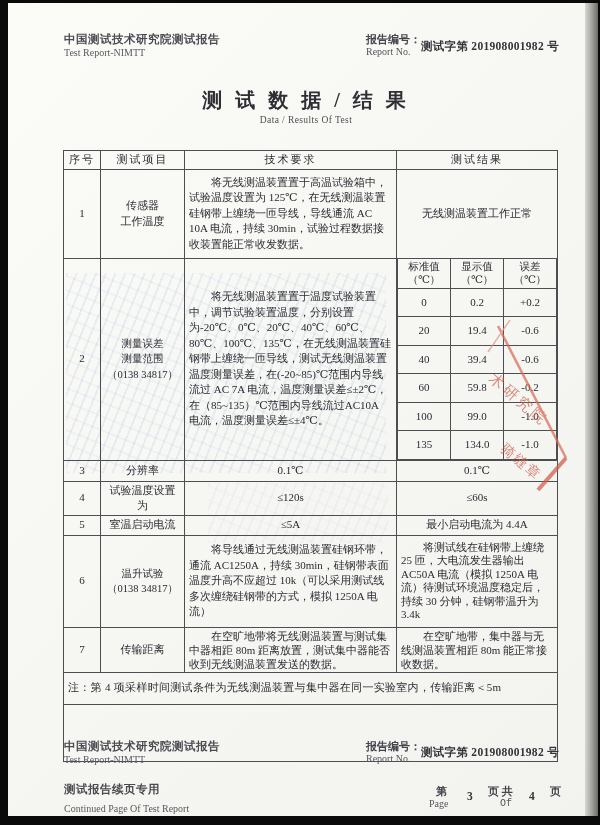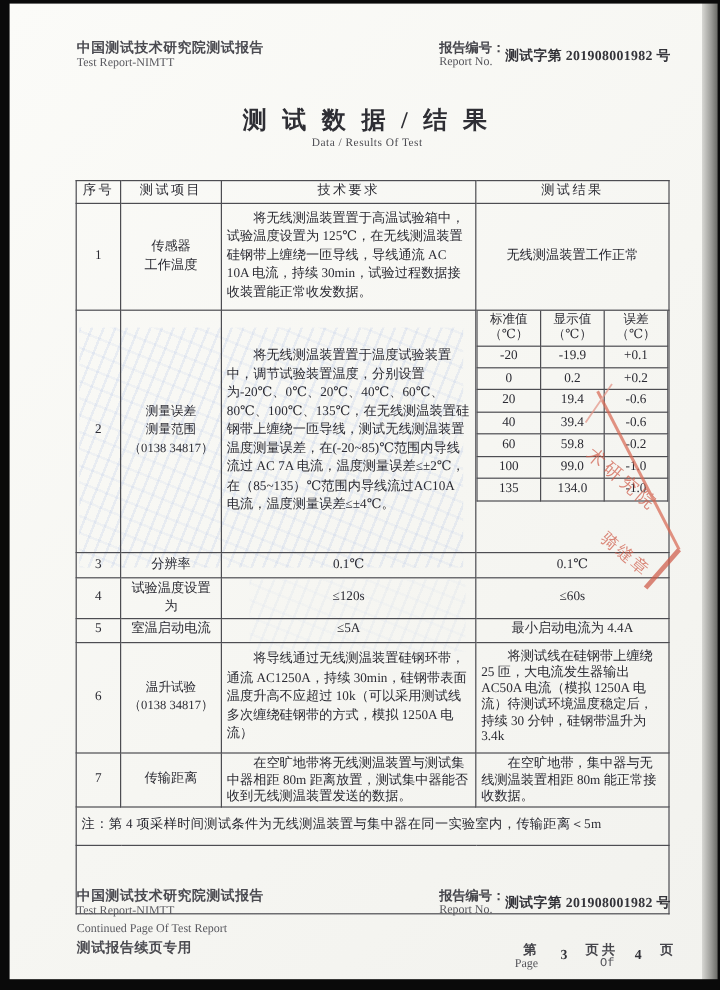--- a/index.html
+++ b/index.html
@@ -94,34 +94,29 @@
       <td class="para">将无线测温装置置于高温试验箱中，试验温度设置为 125℃，在无线测温装置硅钢带上缠绕一匝导线，导线通流 AC 10A 电流，持续 30min，试验过程数据接收装置能正常收发数据。</td>
       <td class="c-center">无线测温装置工作正常</td>
     </tr>
     <tr style="height:202px">
       <td class="c-center">2</td>
       <td class="c-center pre" style="font-size:10.5px">测量误差
 测量范围
 （0138 34817）</td>
       <td class="para">将无线测温装置置于温度试验装置中，调节试验装置温度，分别设置为-20℃、0℃、20℃、40℃、60℃、80℃、100℃、135℃，在无线测温装置硅钢带上缠绕一匝导线，测试无线测温装置温度测量误差，在(-20~85)℃范围内导线流过 AC 7A 电流，温度测量误差≤±2℃，在（85~135）℃范围内导线流过AC10A 电流，温度测量误差≤±4℃。</td>
       <td style="padding:0;vertical-align:top;">
-        <table class="sub" style="height:160px">
+        <table class="sub" style="height:202px">
           <tbody>
                 <tr class="subhead">
             <td class="pre">标准值
 （℃）</td>
             <td class="pre">显示值
 （℃）</td>
             <td class="pre">误差
 （℃）</td>
-          </tr>
-          <tr>
-            <td>-20</td>
-            <td>-19.9</td>
-            <td>+0.1</td>
           </tr>
           <tr>
             <td>0</td>
             <td>0.2</td>
             <td>+0.2</td>
           </tr>
           <tr>
             <td>20</td>
             <td>19.4</td>
             <td>-0.6</td>
@@ -200,21 +195,21 @@
     </g>
   </svg>
 
   <div class="org-cn" style="left:56px;top:736px;">中国测试技术研究院测试报告</div>
   <div class="org-en" style="left:56px;top:751px;">Test Report-NIMTT</div>
   <div class="rpt-label-cn" style="left:358px;top:736px;">报告编号：</div>
   <div class="rpt-label-en" style="left:358px;top:750px;">Report No.</div>
   <div class="rpt-value" style="left:413px;top:742px;">测试字第 201908001982 号</div>
 
   <div class="org-cn" style="left:56px;top:779px;">测试报告续页专用</div>
-  <div class="org-en" style="left:56px;top:766px;text-align:center;">Continued Page Of Test Report</div>
+  <div class="org-en" style="left:56px;top:800px;text-align:center;">Continued Page Of Test Report</div>
 
   <div class="rpt-label-cn" style="left:428px;top:781px;">第</div>
   <div class="rpt-label-en" style="left:421px;top:795px;">Page</div>
   <div class="rpt-value" style="left:459px;top:787px;">3</div>
   <div class="rpt-label-cn" style="left:480px;top:781px;">页 共</div>
   <div class="rpt-label-en" style="left:492px;top:795px;font-family:Liberation Mono, monospace;">Of</div>
   <div class="rpt-value" style="left:521px;top:787px;">4</div>
   <div class="rpt-label-cn" style="left:542px;top:781px;">页</div>
 
 </div>

